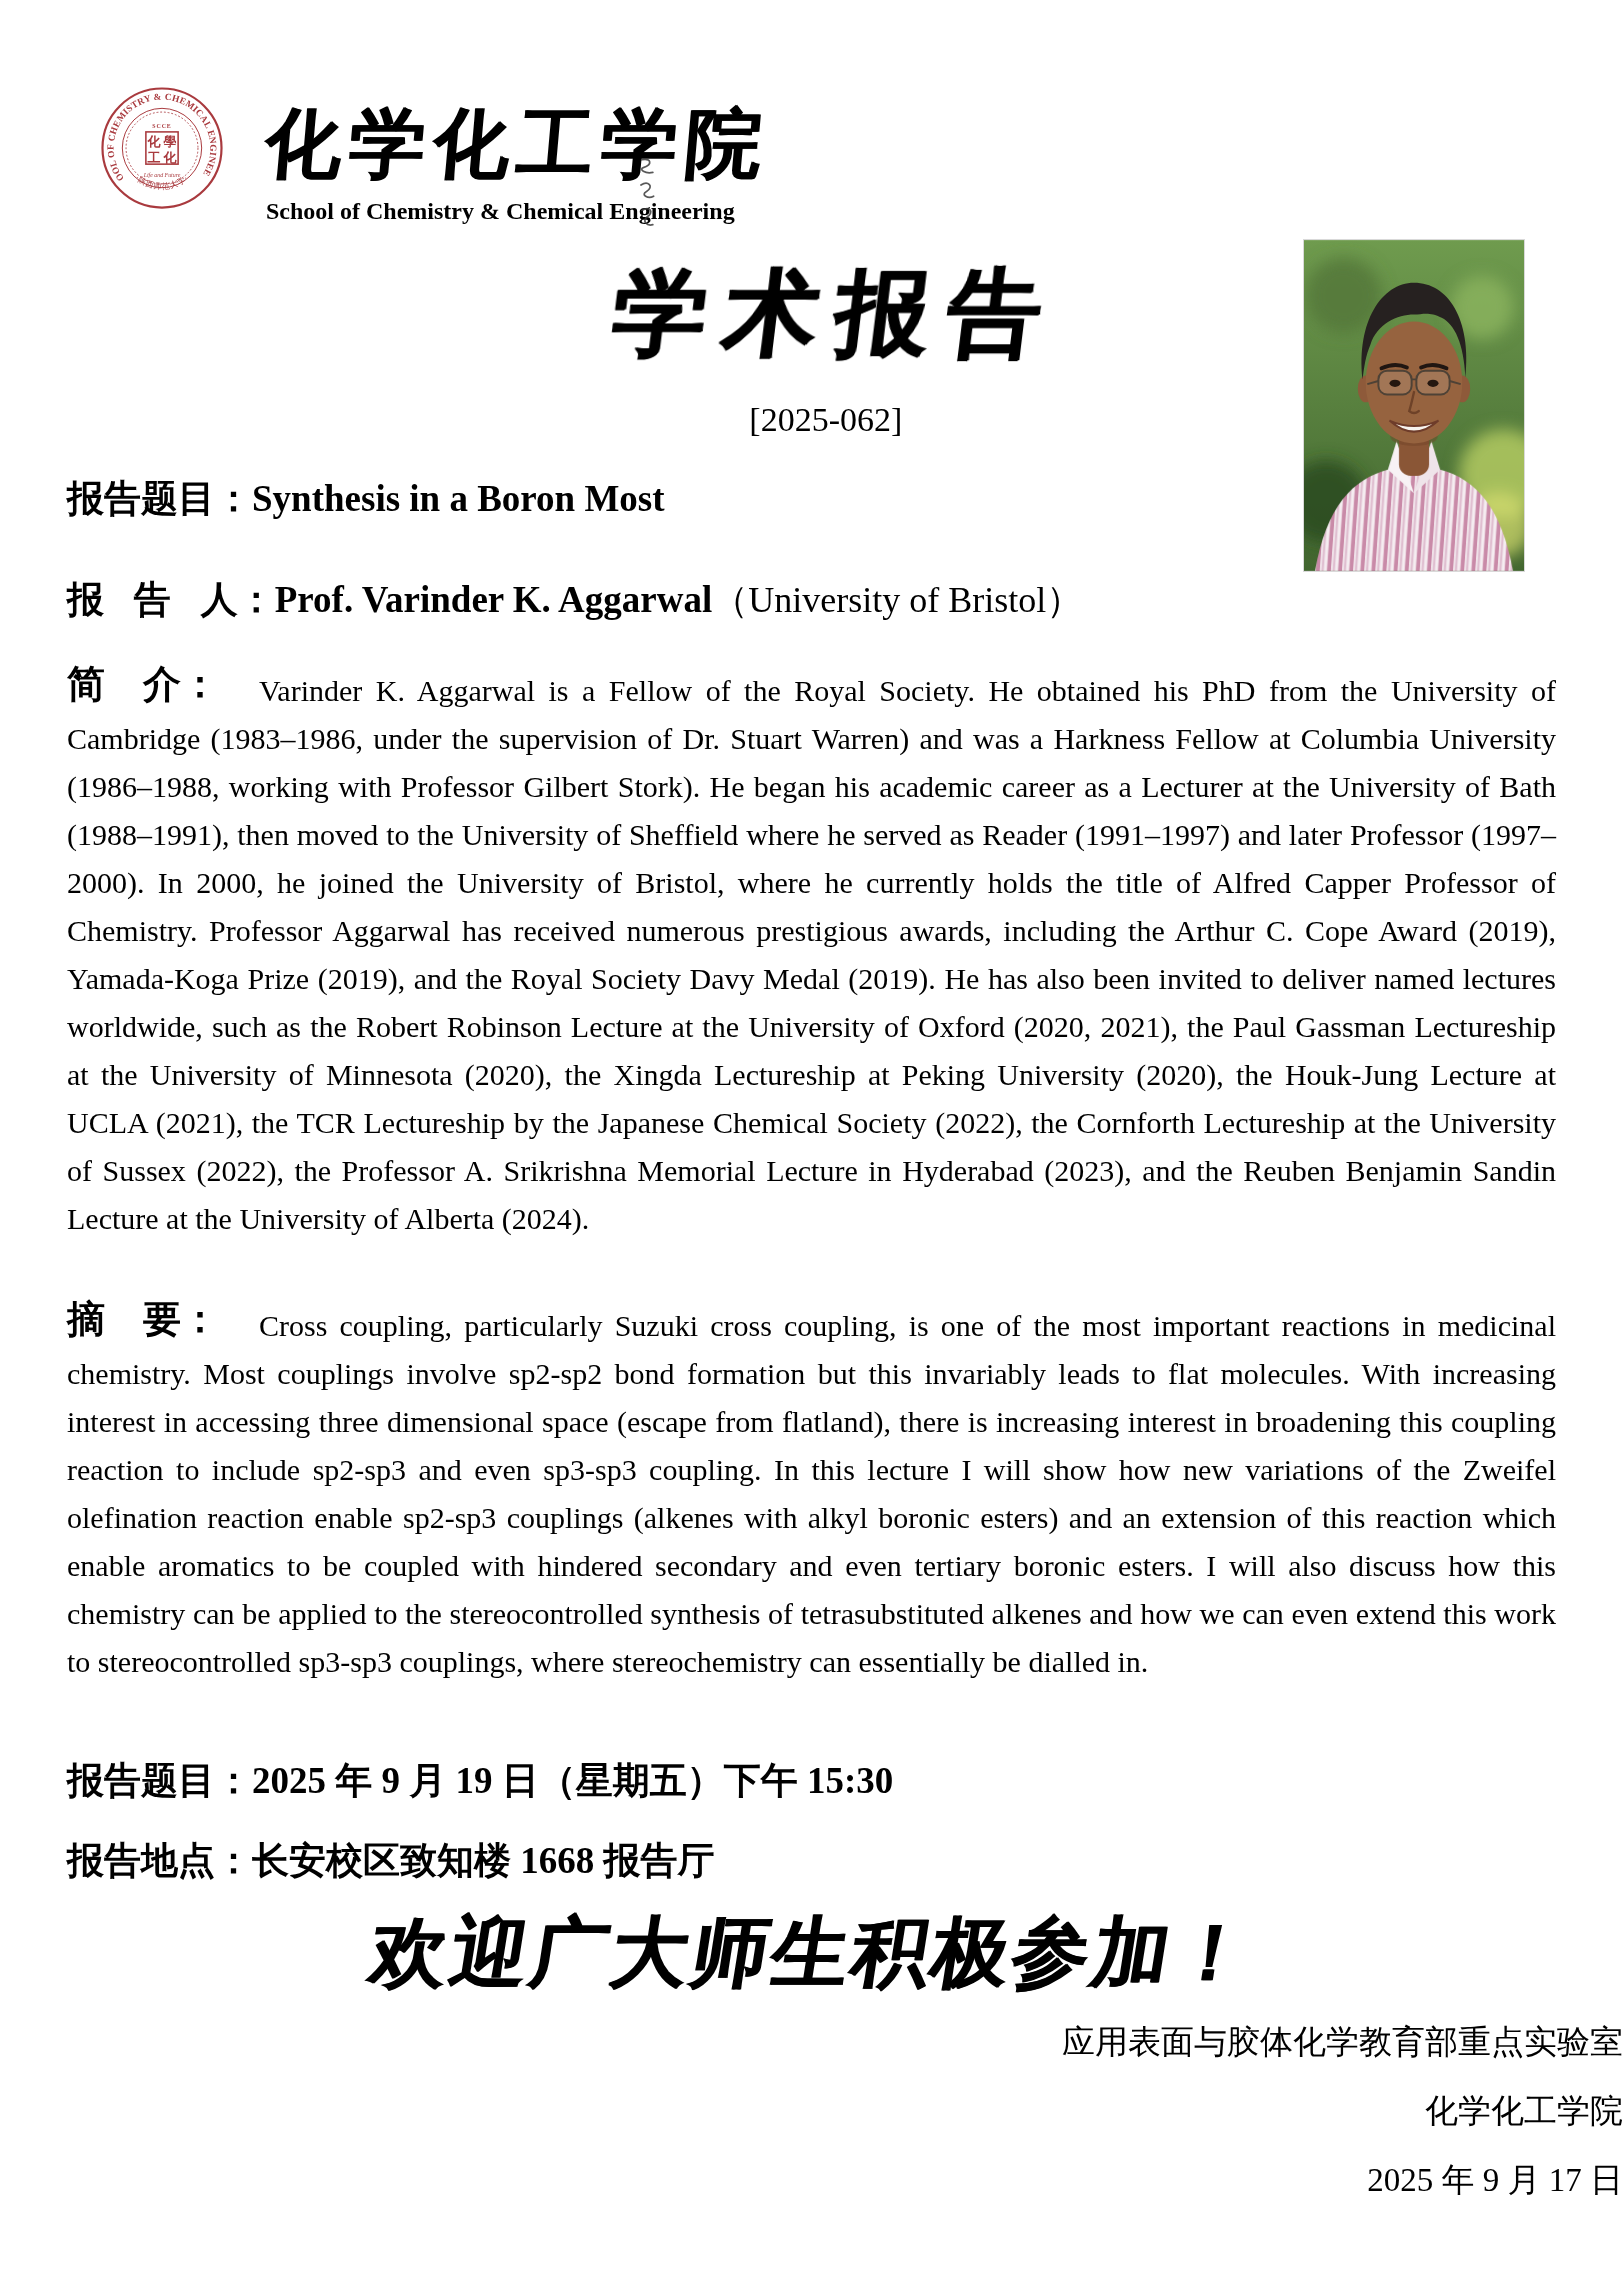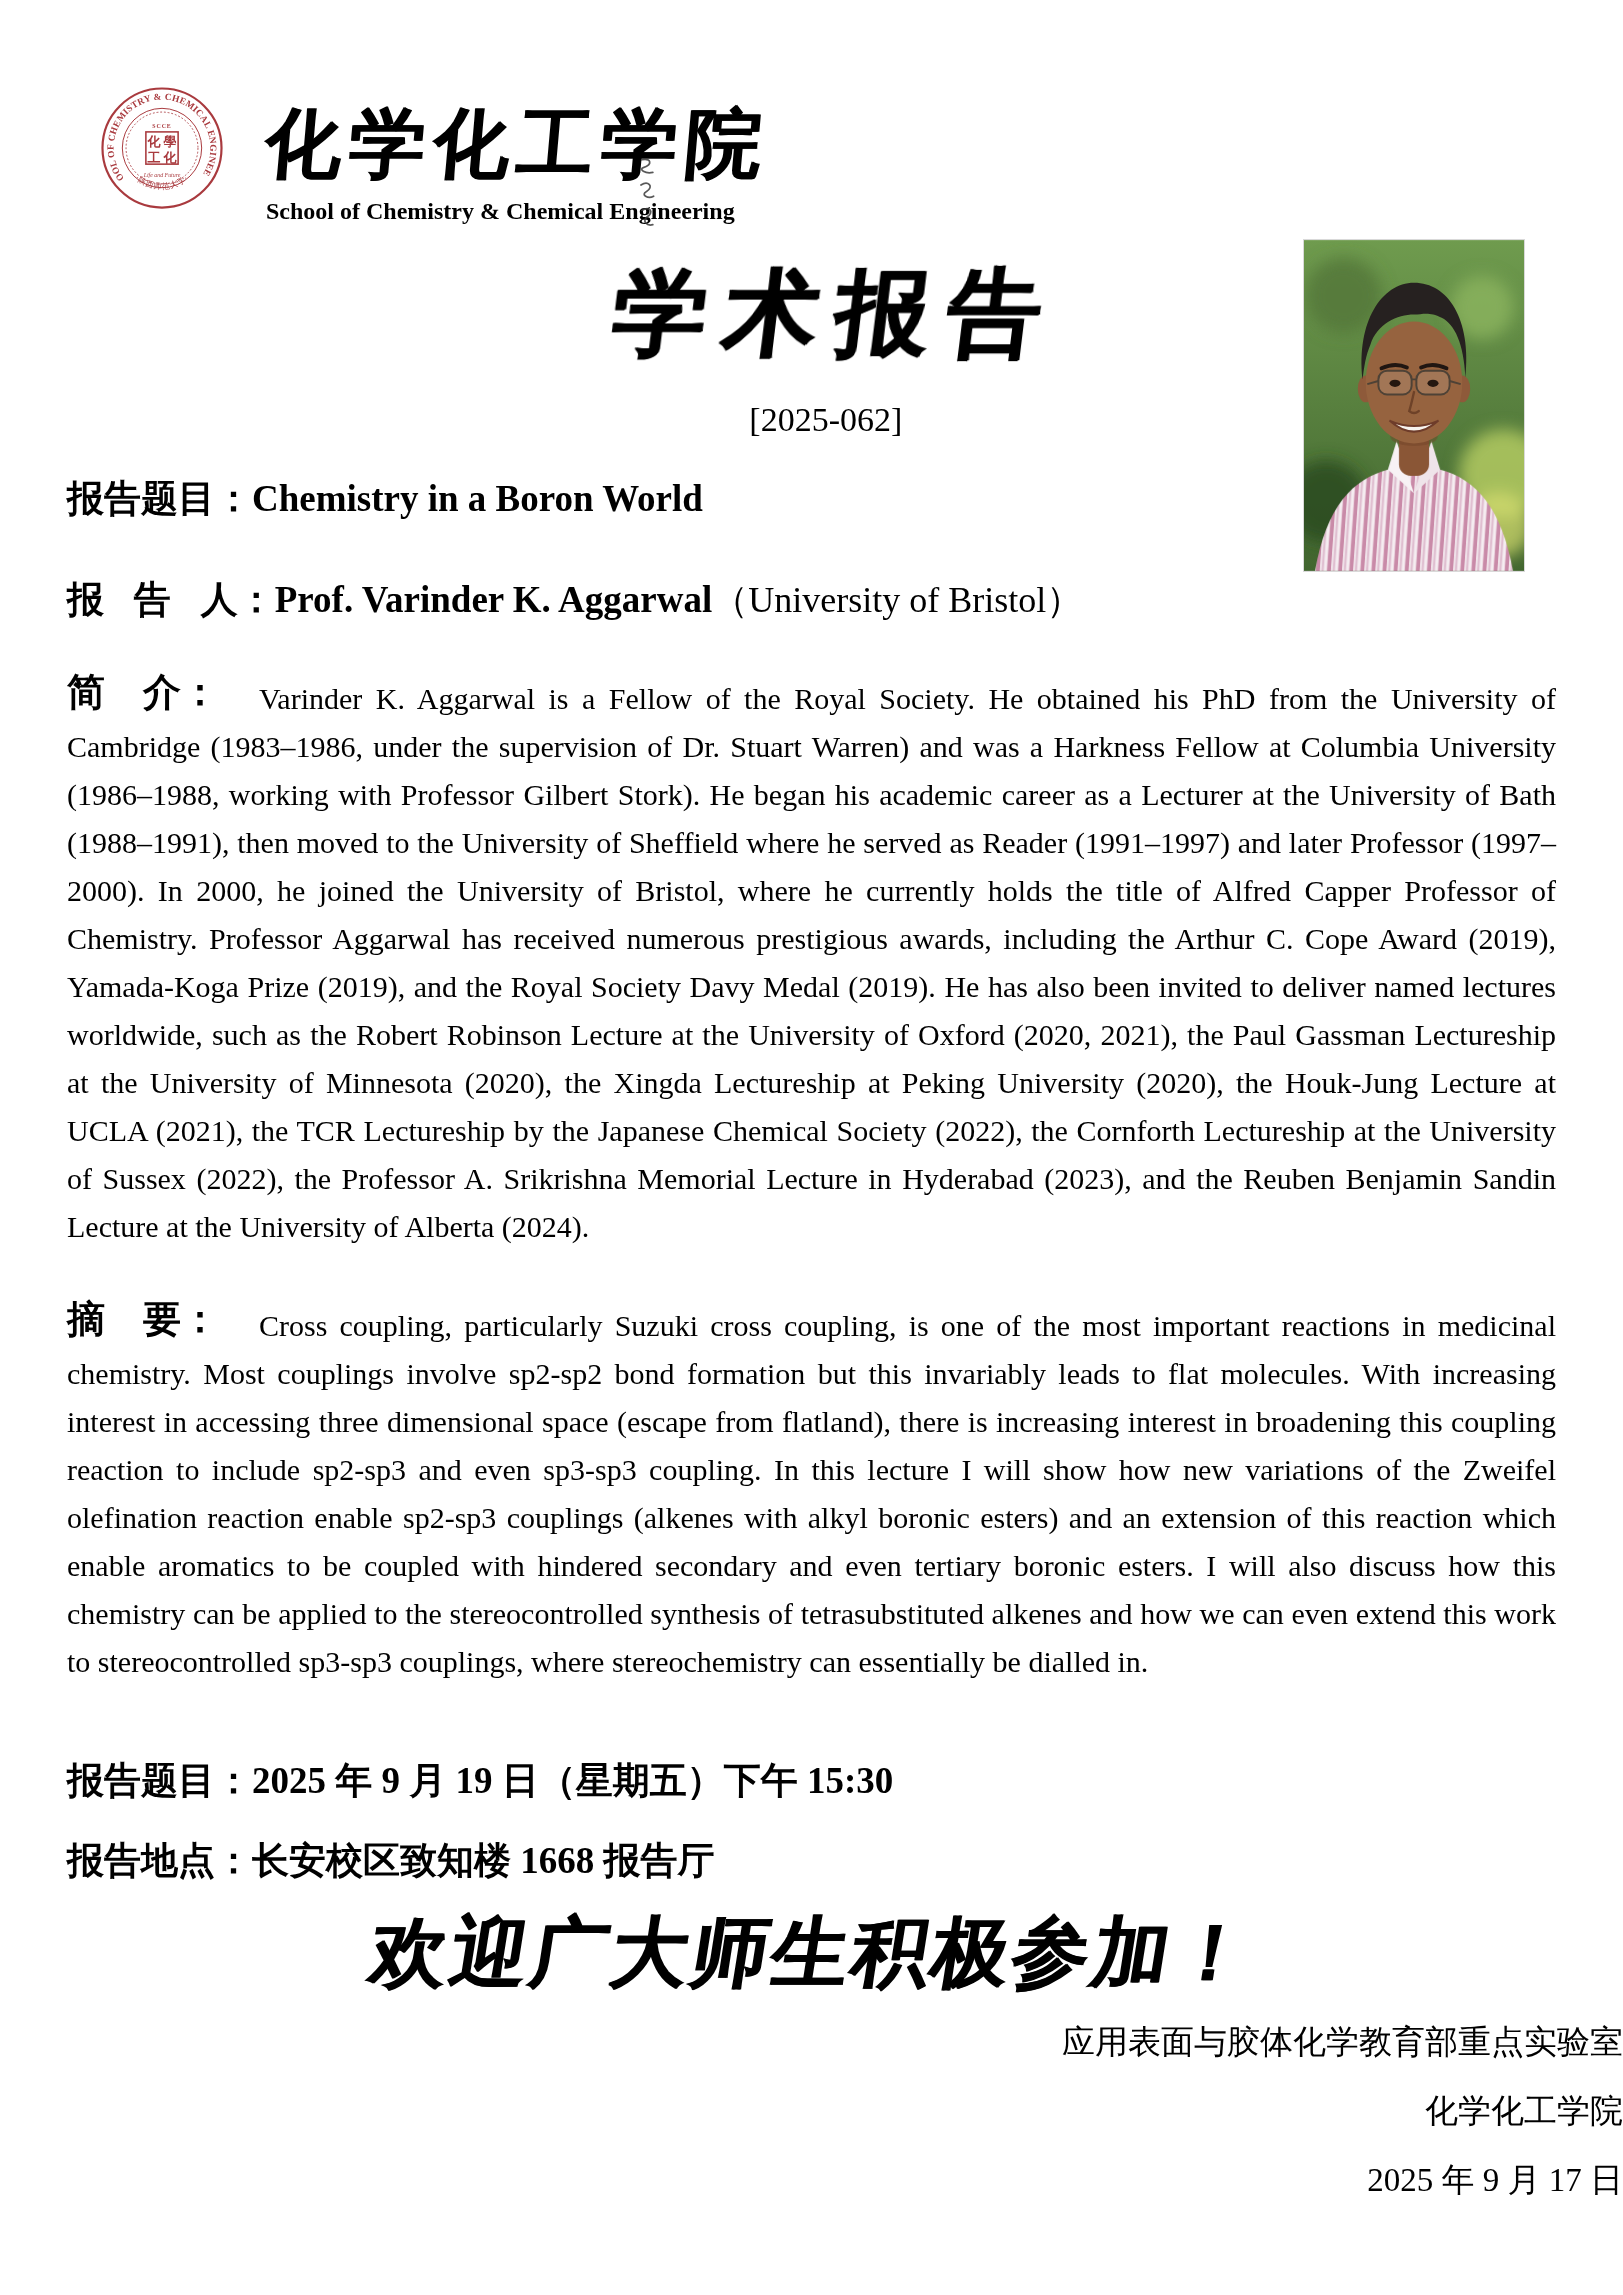--- a/index.html
+++ b/index.html
@@ -34,21 +34,21 @@
   .lab{font-weight:bold;font-family:Liberation Serif, serif;}
   .lab-spread{word-spacing:20.6px;}
   .val-b{font-weight:bold;}
   .val-aff{font-weight:normal;font-size:36px;}
 
   
   .para{position:absolute;left:67px;width:1489px;font-size:30px;line-height:48px;
         text-align:justify;}
   .para .body{text-indent:192px;}
   .para .plab{position:absolute;left:0;top:-7.1px;font-size:38px;font-weight:bold;line-height:48px;}
-  .bio{top:667px;margin-top:8px;}
+  .bio{top:667px;}
   .abstract{top:1302px;}
   .para b{font-weight:normal;}
 
   
   .welcome{position:absolute;left:0;top:1902px;width:100%;text-align:center;font-size:77px;
            font-weight:900;letter-spacing:3.2px;transform:skewX(-9deg);white-space:nowrap;
            text-shadow:1.2px 0 0 #000;}
   .fline{position:absolute;left:0;width:100%;text-align:right;font-size:33px;white-space:nowrap;}
   .f1{top:2020px;padding-right:113px;}
   .f2{top:2089px;padding-right:205px;}
@@ -150,21 +150,21 @@
       <path d="M139,192 Q135,210 133,216 Q139,221 145,216" stroke="#6e4228" stroke-width="3" fill="none" stroke-linecap="round"></path>
 
       <path d="M108,228 Q139,256 170,228 Q139,242 108,228 Z" fill="#f7f3ee" stroke="#6e3c2a" stroke-width="2.5"></path>
     </svg>
   </div>
 
   <div class="title">学术报告</div>
   <div class="docnum">[2025-062]</div>
 
   <div class="row row-topic">
-    <span class="lab">报告题目：</span><span class="val-b">Chemistry in a Boron World</span>
+    <span class="lab">报告题目：</span><span class="val-b">Synthesis in a Boron Most</span>
   </div>
 
   <div class="row row-speaker">
     <span class="lab lab-spread">报 告 人：</span><span class="val-b">Prof. Varinder K. Aggarwal</span><span class="val-aff">（University of Bristol）</span>
   </div>
 
   <div class="para bio">
     <span class="plab">简　介：</span>
     <div class="body"><span>Varinder K. Aggarwal is a Fellow of the Royal Society. He obtained his PhD from the University of Cambridge (</span><b>1983–1986</b><span>, under the supervision of Dr. Stuart Warren) and was a Harkness Fellow at Columbia University (</span><b>1986–1988</b><span>, working with Professor Gilbert Stork). He began his academic career as a Lecturer at the University of Bath (</span><b>1988–1991</b><span>), then moved to the University of Sheffield where he served as Reader (</span><b>1991–1997</b><span>) and later Professor (</span><b>1997–2000</b><span>). In </span><b>2000</b><span>, he joined the University of Bristol, where he currently holds the title of Alfred Capper Professor of Chemistry. Professor Aggarwal has received numerous prestigious awards, including the Arthur C. Cope Award (</span><b>2019</b><span>), Yamada-Koga Prize (</span><b>2019</b><span>), and the Royal Society Davy Medal (</span><b>2019</b><span>). He has also been invited to deliver named lectures worldwide, such as the Robert Robinson Lecture at the University of Oxford (</span><b>2020</b><span>, </span><b>2021</b><span>), the Paul Gassman Lectureship at the University of Minnesota (</span><b>2020</b><span>), the Xingda Lectureship at Peking University (</span><b>2020</b><span>), the Houk-Jung Lecture at UCLA (</span><b>2021</b><span>), the TCR Lectureship by the Japanese Chemical Society (</span><b>2022</b><span>), the Cornforth Lectureship at the University of Sussex (</span><b>2022</b><span>), the Professor A. Srikrishna Memorial Lecture in Hyderabad (</span><b>2023</b><span>), and the Reuben Benjamin Sandin Lecture at the University of Alberta (</span><b>2024</b><span>).</span></div>
   </div>

